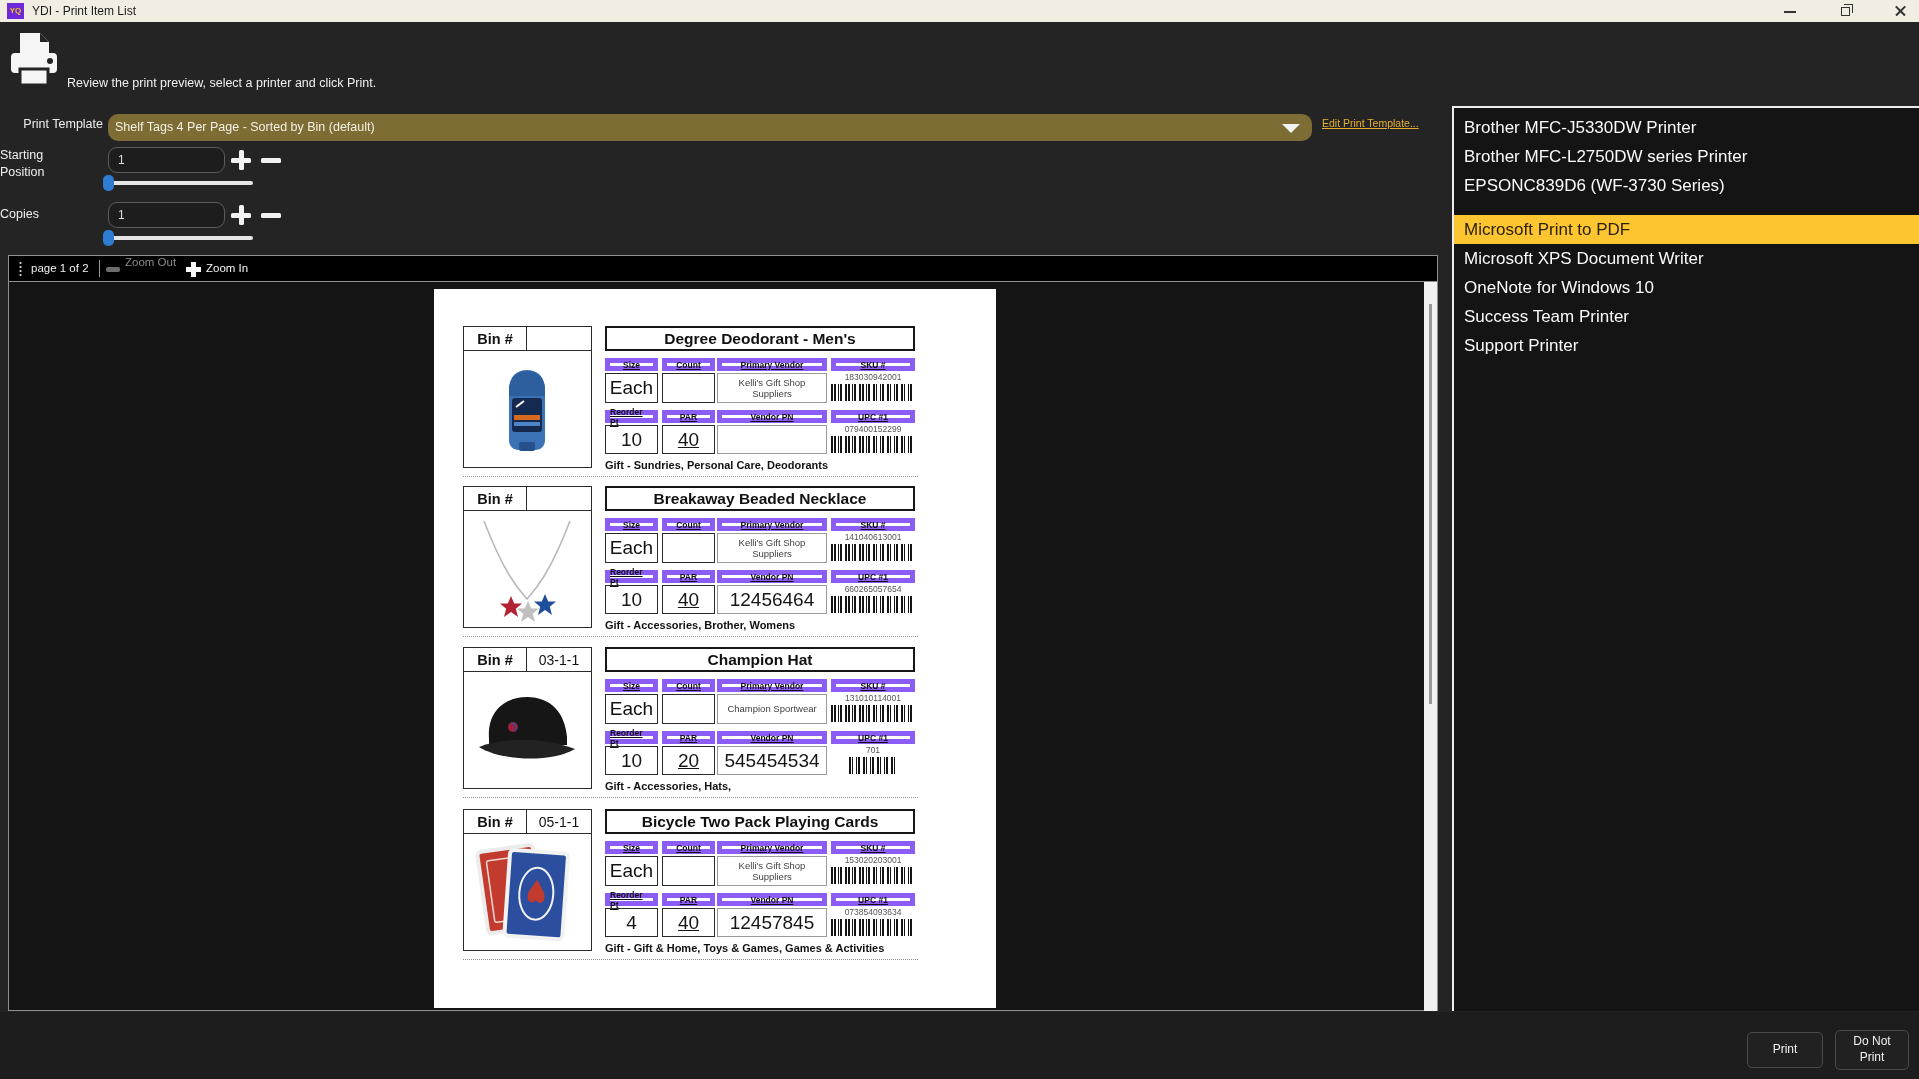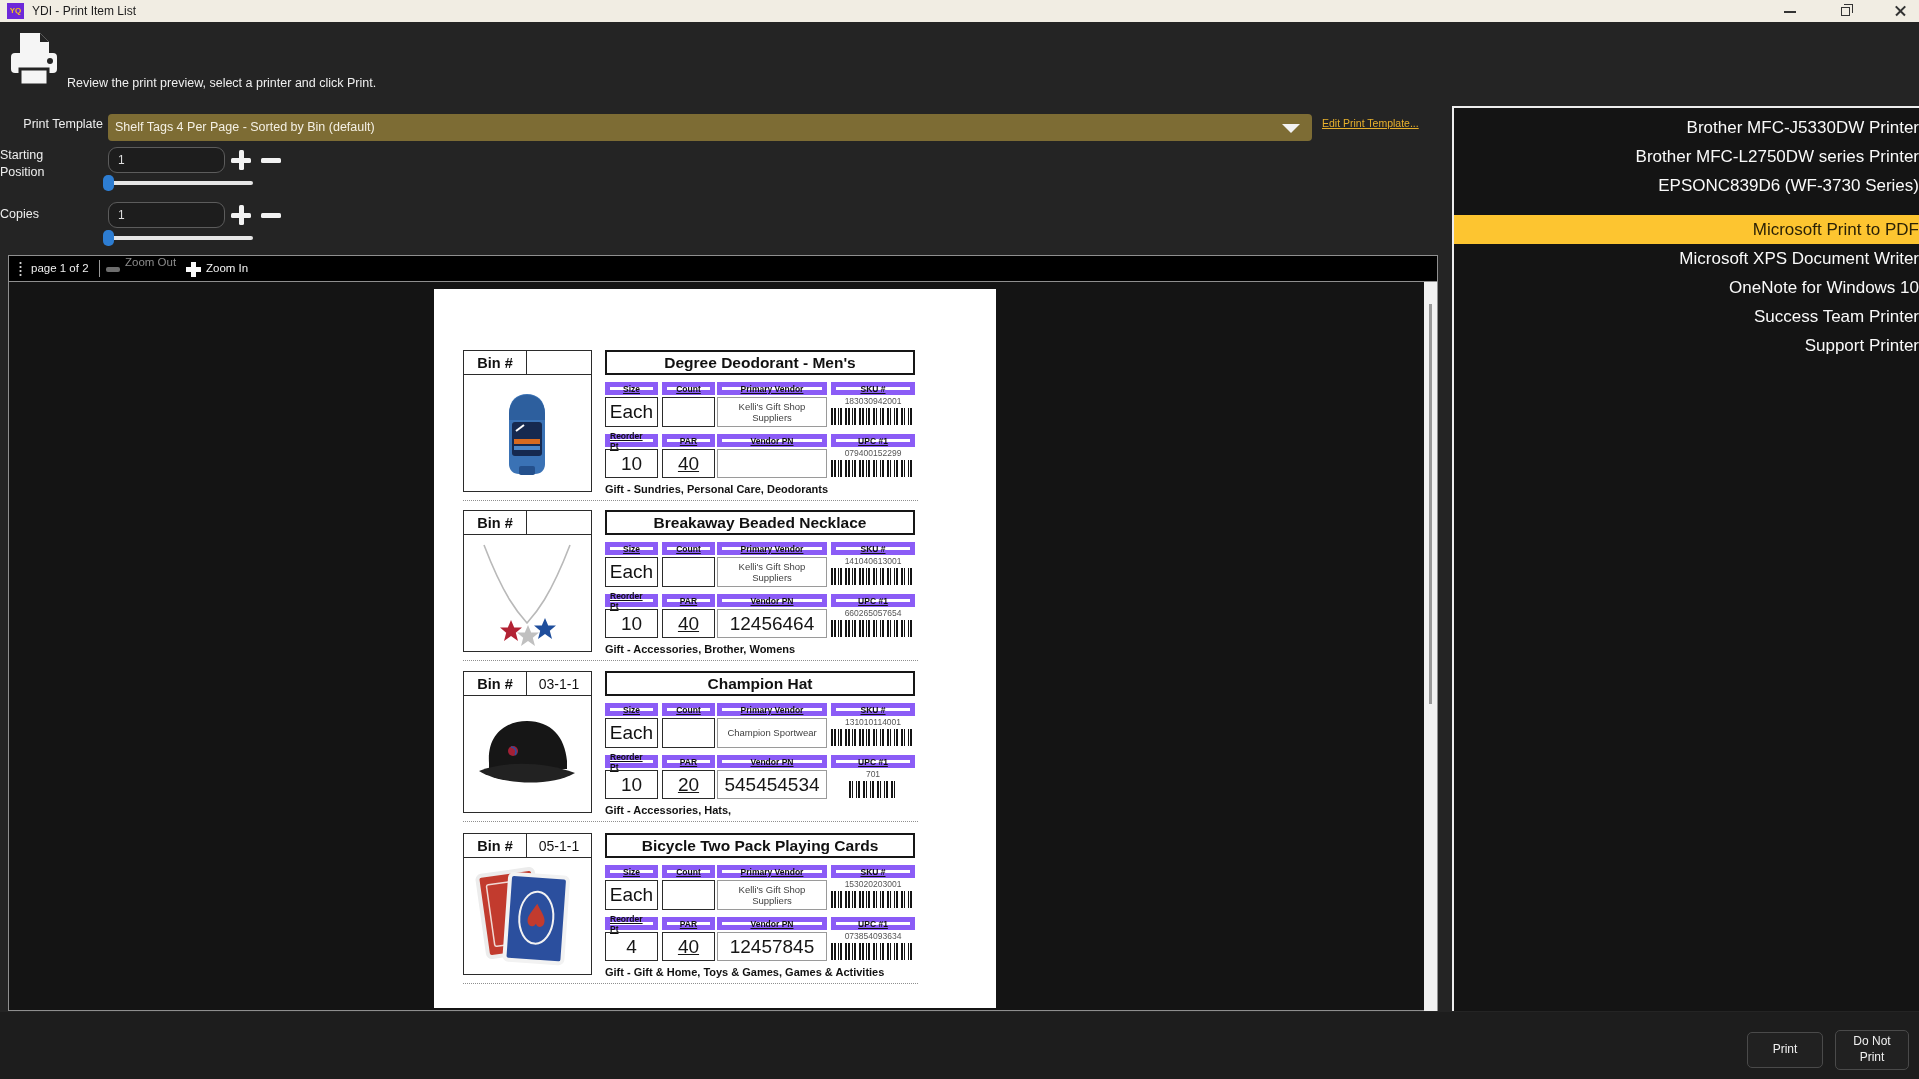--- a/index.html
+++ b/index.html
@@ -21,21 +21,21 @@
   #btn-restore .sq2 { left:15px; top:4px; background:transparent; border-bottom:none; border-left:none;}
   #btn-close .x1,#btn-close .x2 { position:absolute; left:11px; top:10.4px; width:13px; height:1.6px; background:#333; }
   #btn-close .x1 { transform:rotate(45deg);} #btn-close .x2 { transform:rotate(-45deg);}
 
   
   #printer-glyph { left:9px; top:31px; }
   #instruction { left:67px; top:76px; font-size:12.5px; color:#efefef; }
 
   
   #tpl-label { left:0px; top:117px; width:103px; text-align:right; font-size:12.5px; color:#efefef; }
-  #tpl-bar { left:108px; top:114px; width:1204px; height:27px; background:#7d6c34; border-radius:4px;padding-left:32px; }
+  #tpl-bar { left:108px; top:114px; width:1204px; height:27px; background:#7d6c34; border-radius:10px;padding-left:32px; }
   #tpl-value { position:absolute; left:7px; top:6px; font-size:12.5px; color:#f4f0e4; }
   #tpl-arrow { position:absolute; right:12px; top:10px; width:0; height:0;
     border-left:9px solid transparent; border-right:9px solid transparent; border-top:9px solid #f2f2f2; }
   #edit-link { left:1322px; top:117px; font-size:10.5px; color:#e7b02c; text-decoration:underline; cursor:pointer; }
 
   
   .fld-label { width:103px; text-align:left; font-size:12.5px; color:#efefef; left:0; }
   .num-input { left:108px; width:117px; height:26px; background:#1d1d1d; border:1px solid #5c5c5c;
     border-radius:9px; color:#dedede; font-size:12px; padding:5px 0 0 9px; }
   .plus-btn,.minus-btn { width:20px; height:20px; cursor:pointer; }
@@ -57,21 +57,21 @@
   #pv-zoomout-lbl { position:absolute; left:116px; top:0; font-size:11.5px; color:#8c8c8c; }
   #zoomin-icon { position:absolute; left:177px; top:6px; width:15px; height:15px; }
   #zoomin-icon .h { position:absolute; left:0; top:5px; width:15px; height:5px; background:#fafafa; }
   #zoomin-icon .v { position:absolute; left:5px; top:0; width:5px; height:15px; background:#fafafa; }
   #pv-zoomin-lbl { position:absolute; left:197px; top:6px; font-size:11.5px; color:#f5f5f5; }
   #pv-scrollbar { position:absolute; left:1415px; top:26px; width:13px; height:729px; background:#f1f1f1; }
   #pv-scroll-thumb { position:absolute; left:5px; top:22px; width:3px; height:400px; background:#999; }
 
   
   #page { position:absolute; left:425px; top:33px; width:562px; height:719px; background:#ffffff; color:#111; }
-  .tag { position:absolute; left:29px; width:455px; height:152px;margin-top:24px; }
+  .tag { position:absolute; left:29px; width:455px; height:152px; }
   .bin-box { position:absolute; left:0; top:0; width:129px; height:142px; border:1.5px solid #2b2b2b; background:#fff;}
   .bin-row { position:absolute; left:0; top:0; width:100%; height:24px; border-bottom:1.5px solid #2b2b2b; display:flex;}
   .bin-label { width:63px; border-right:1.5px solid #2b2b2b; font-weight:bold; font-size:14.5px;
     display:flex; align-items:center; justify-content:center;}
   .bin-value { flex:1; font-size:14px; display:flex; align-items:center; justify-content:center;}
   .img-area { position:absolute; left:0; top:26px; width:126px; height:113px; display:flex; align-items:center; justify-content:center;}
   .tag-right { position:absolute; left:142px; top:0; width:310px; height:152px; }
   .tag-title { position:absolute; left:0; top:0; width:310px; height:25px; border:2px solid #161616;
     font-weight:bold; font-size:15.5px; display:flex; align-items:center; justify-content:center; }
   .c-size{left:0;width:53px;} .c-count{left:57px;width:53px;text-decoration:underline;} .c-vendor{left:112px;width:110px;} .c-sku{left:226px;width:84px;}
@@ -90,21 +90,21 @@
   .barcode { margin-top:1px; height:17px; width:100%;
     background:repeating-linear-gradient(90deg,#141414 0 2px,#fff 2px 3px,#141414 3px 4.5px,#fff 4.5px 7px,#141414 7px 8px,#fff 8px 9px,#141414 9px 11.5px,#fff 11.5px 14px); }
   .barcode.short { width:58%; align-self:center; }
   .category { position:absolute; left:0; top:133px; font-size:11px; font-weight:bold; white-space:nowrap; }
   .dotted { position:absolute; left:0; top:150px; width:455px; border-top:1.6px dotted #8f8f8f; }
 
   
   #printer-panel { left:1452px; top:106px; width:467px; height:905px; background:#141414;
     border-top:2px solid #ededed; border-left:2px solid #ededed; }
   .printer-item { position:relative; height:29px; line-height:29px; padding-left:10px;
-    font-size:17px; color:#fafafa; cursor:pointer; white-space:nowrap;text-align:right; }
+    font-size:17px; color:#fafafa; cursor:pointer; white-space:nowrap; }
   #printer-list { padding-top:5px; }
   .printer-spacer { height:15px; }
   .printer-item.selected { background:#fdc530; color:#2b2206; }
 
   
   #bottom-bar { left:0; top:1012px; width:1919px; height:67px; background:#1d1d1d; }
   .footer-btn { position:absolute; background:#212121; border:1px solid #4a4a4a; border-radius:5px;
     color:#f0f0f0; font-size:12px; display:flex; align-items:center; justify-content:center;
     text-align:center; cursor:pointer; line-height:1.3; }
   #btn-print { left:1747px; top:20px; width:76px; height:36px; }

